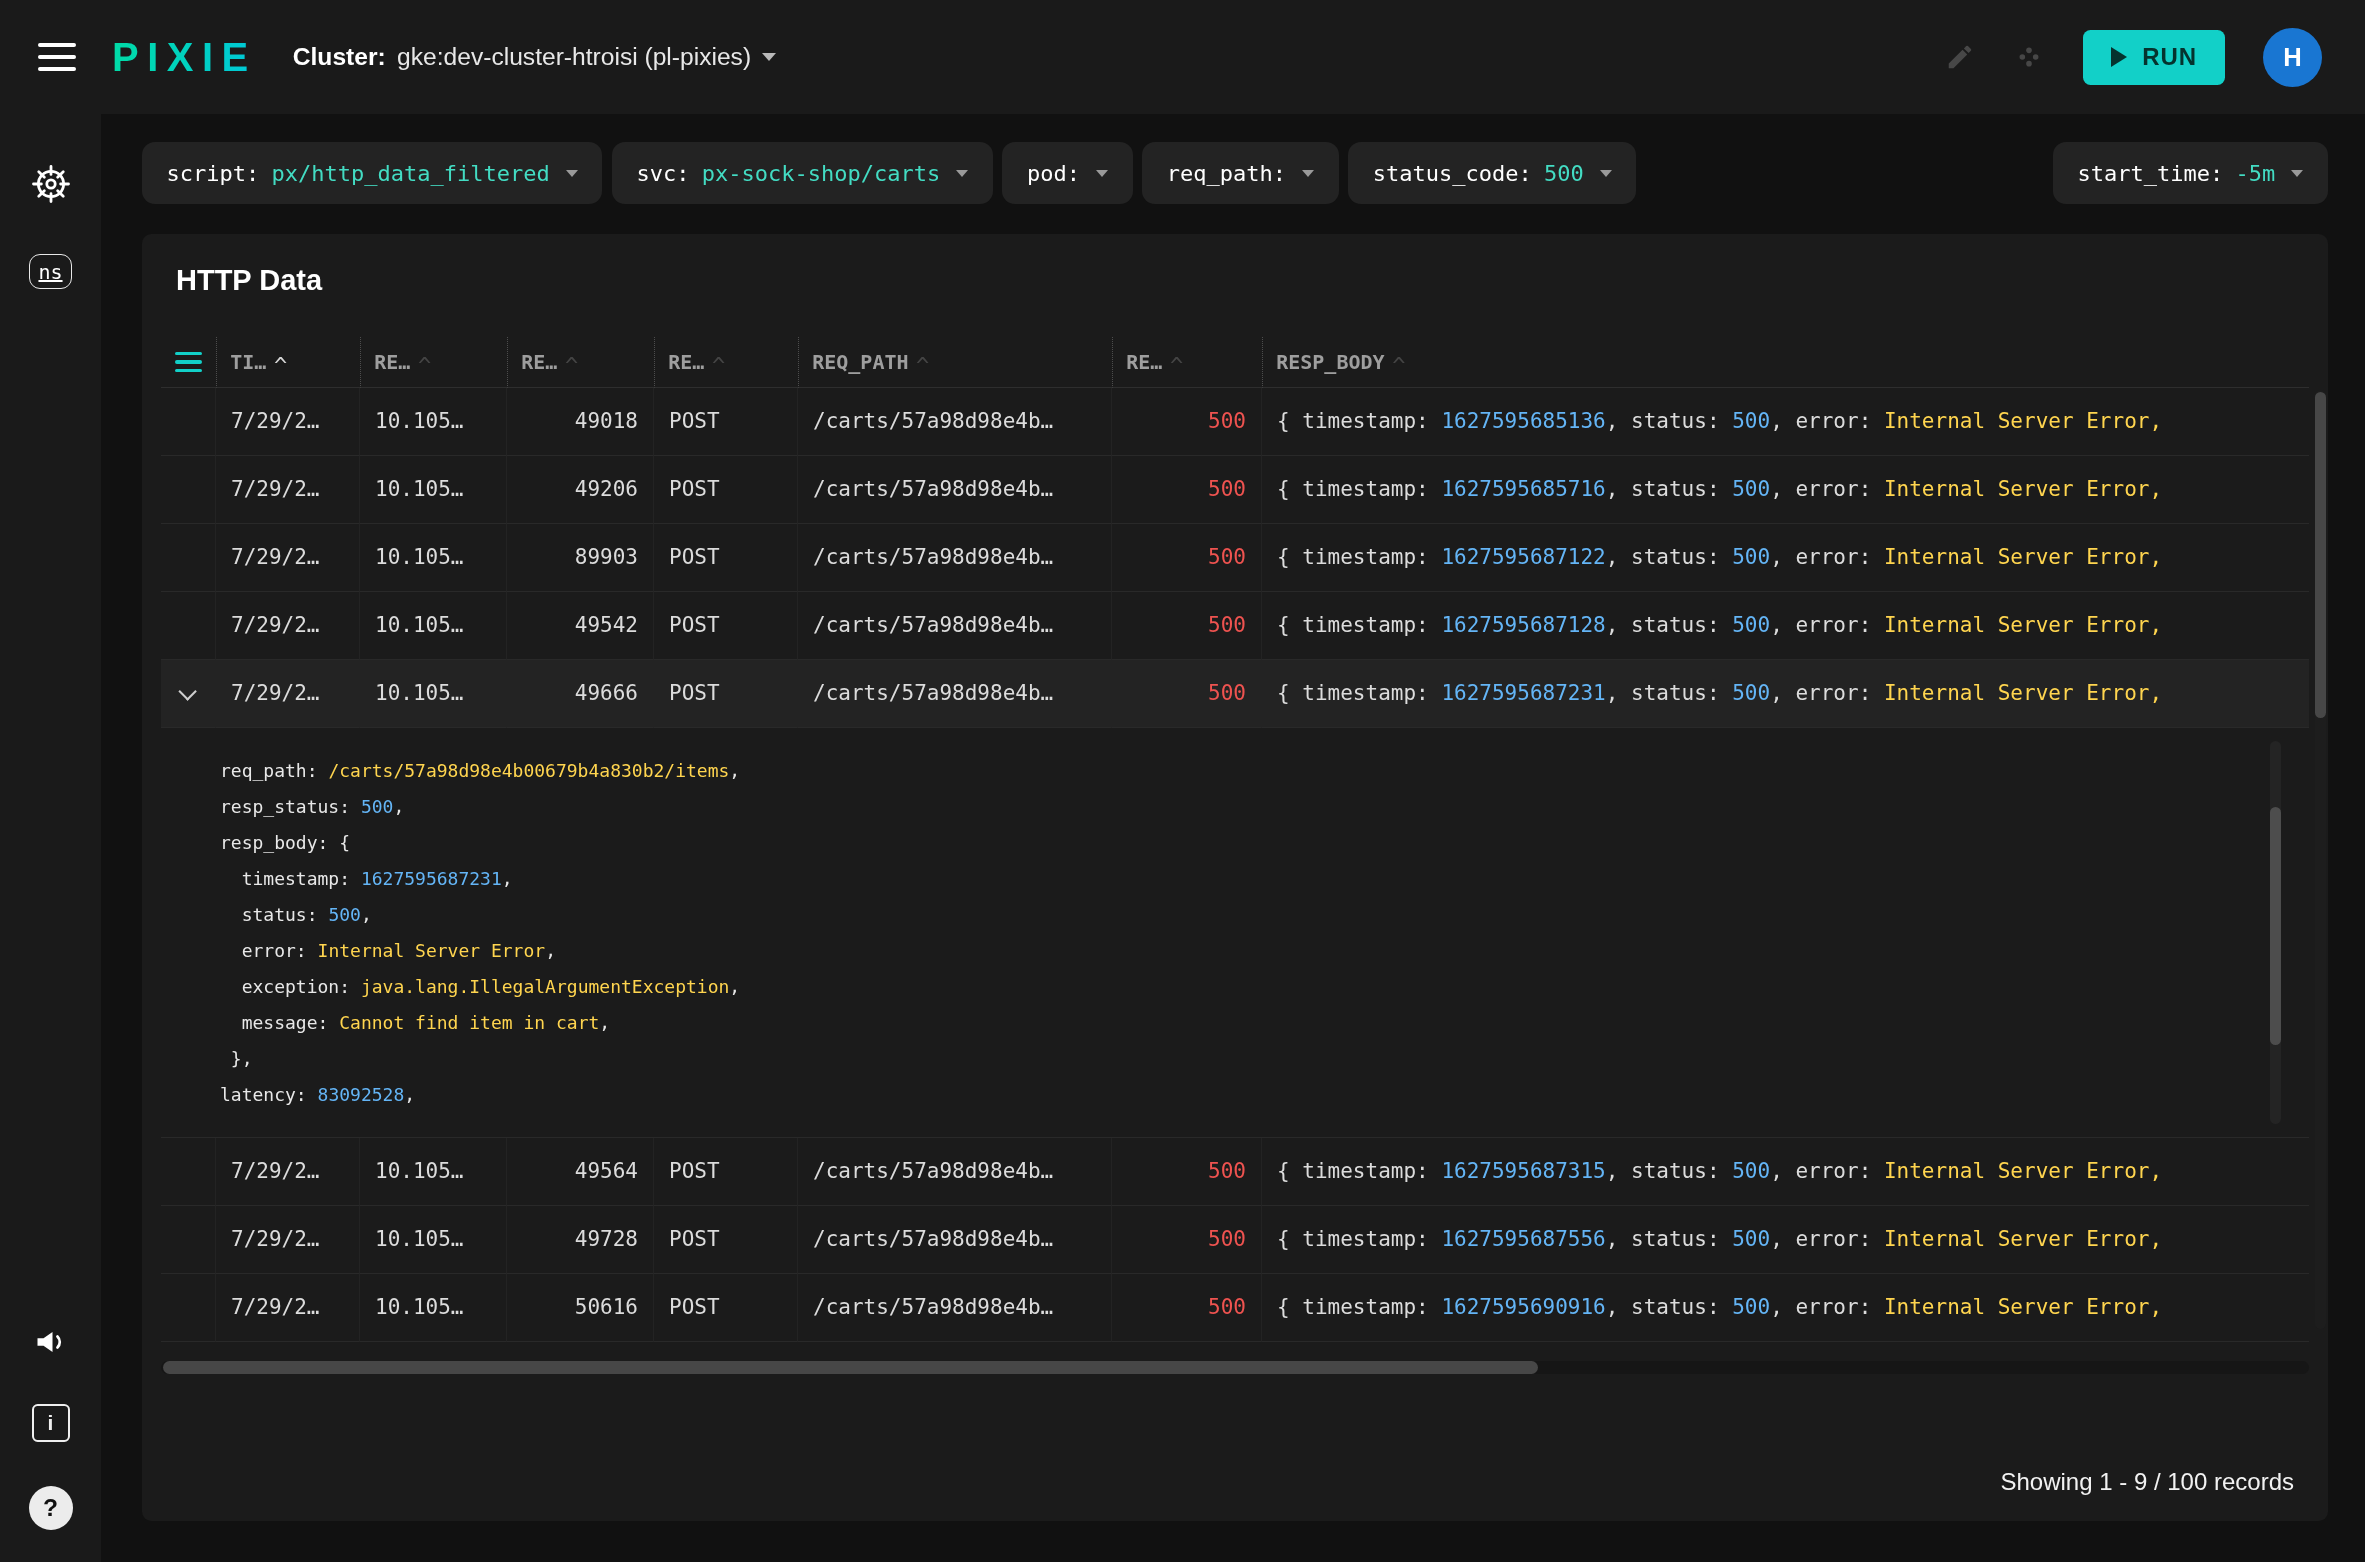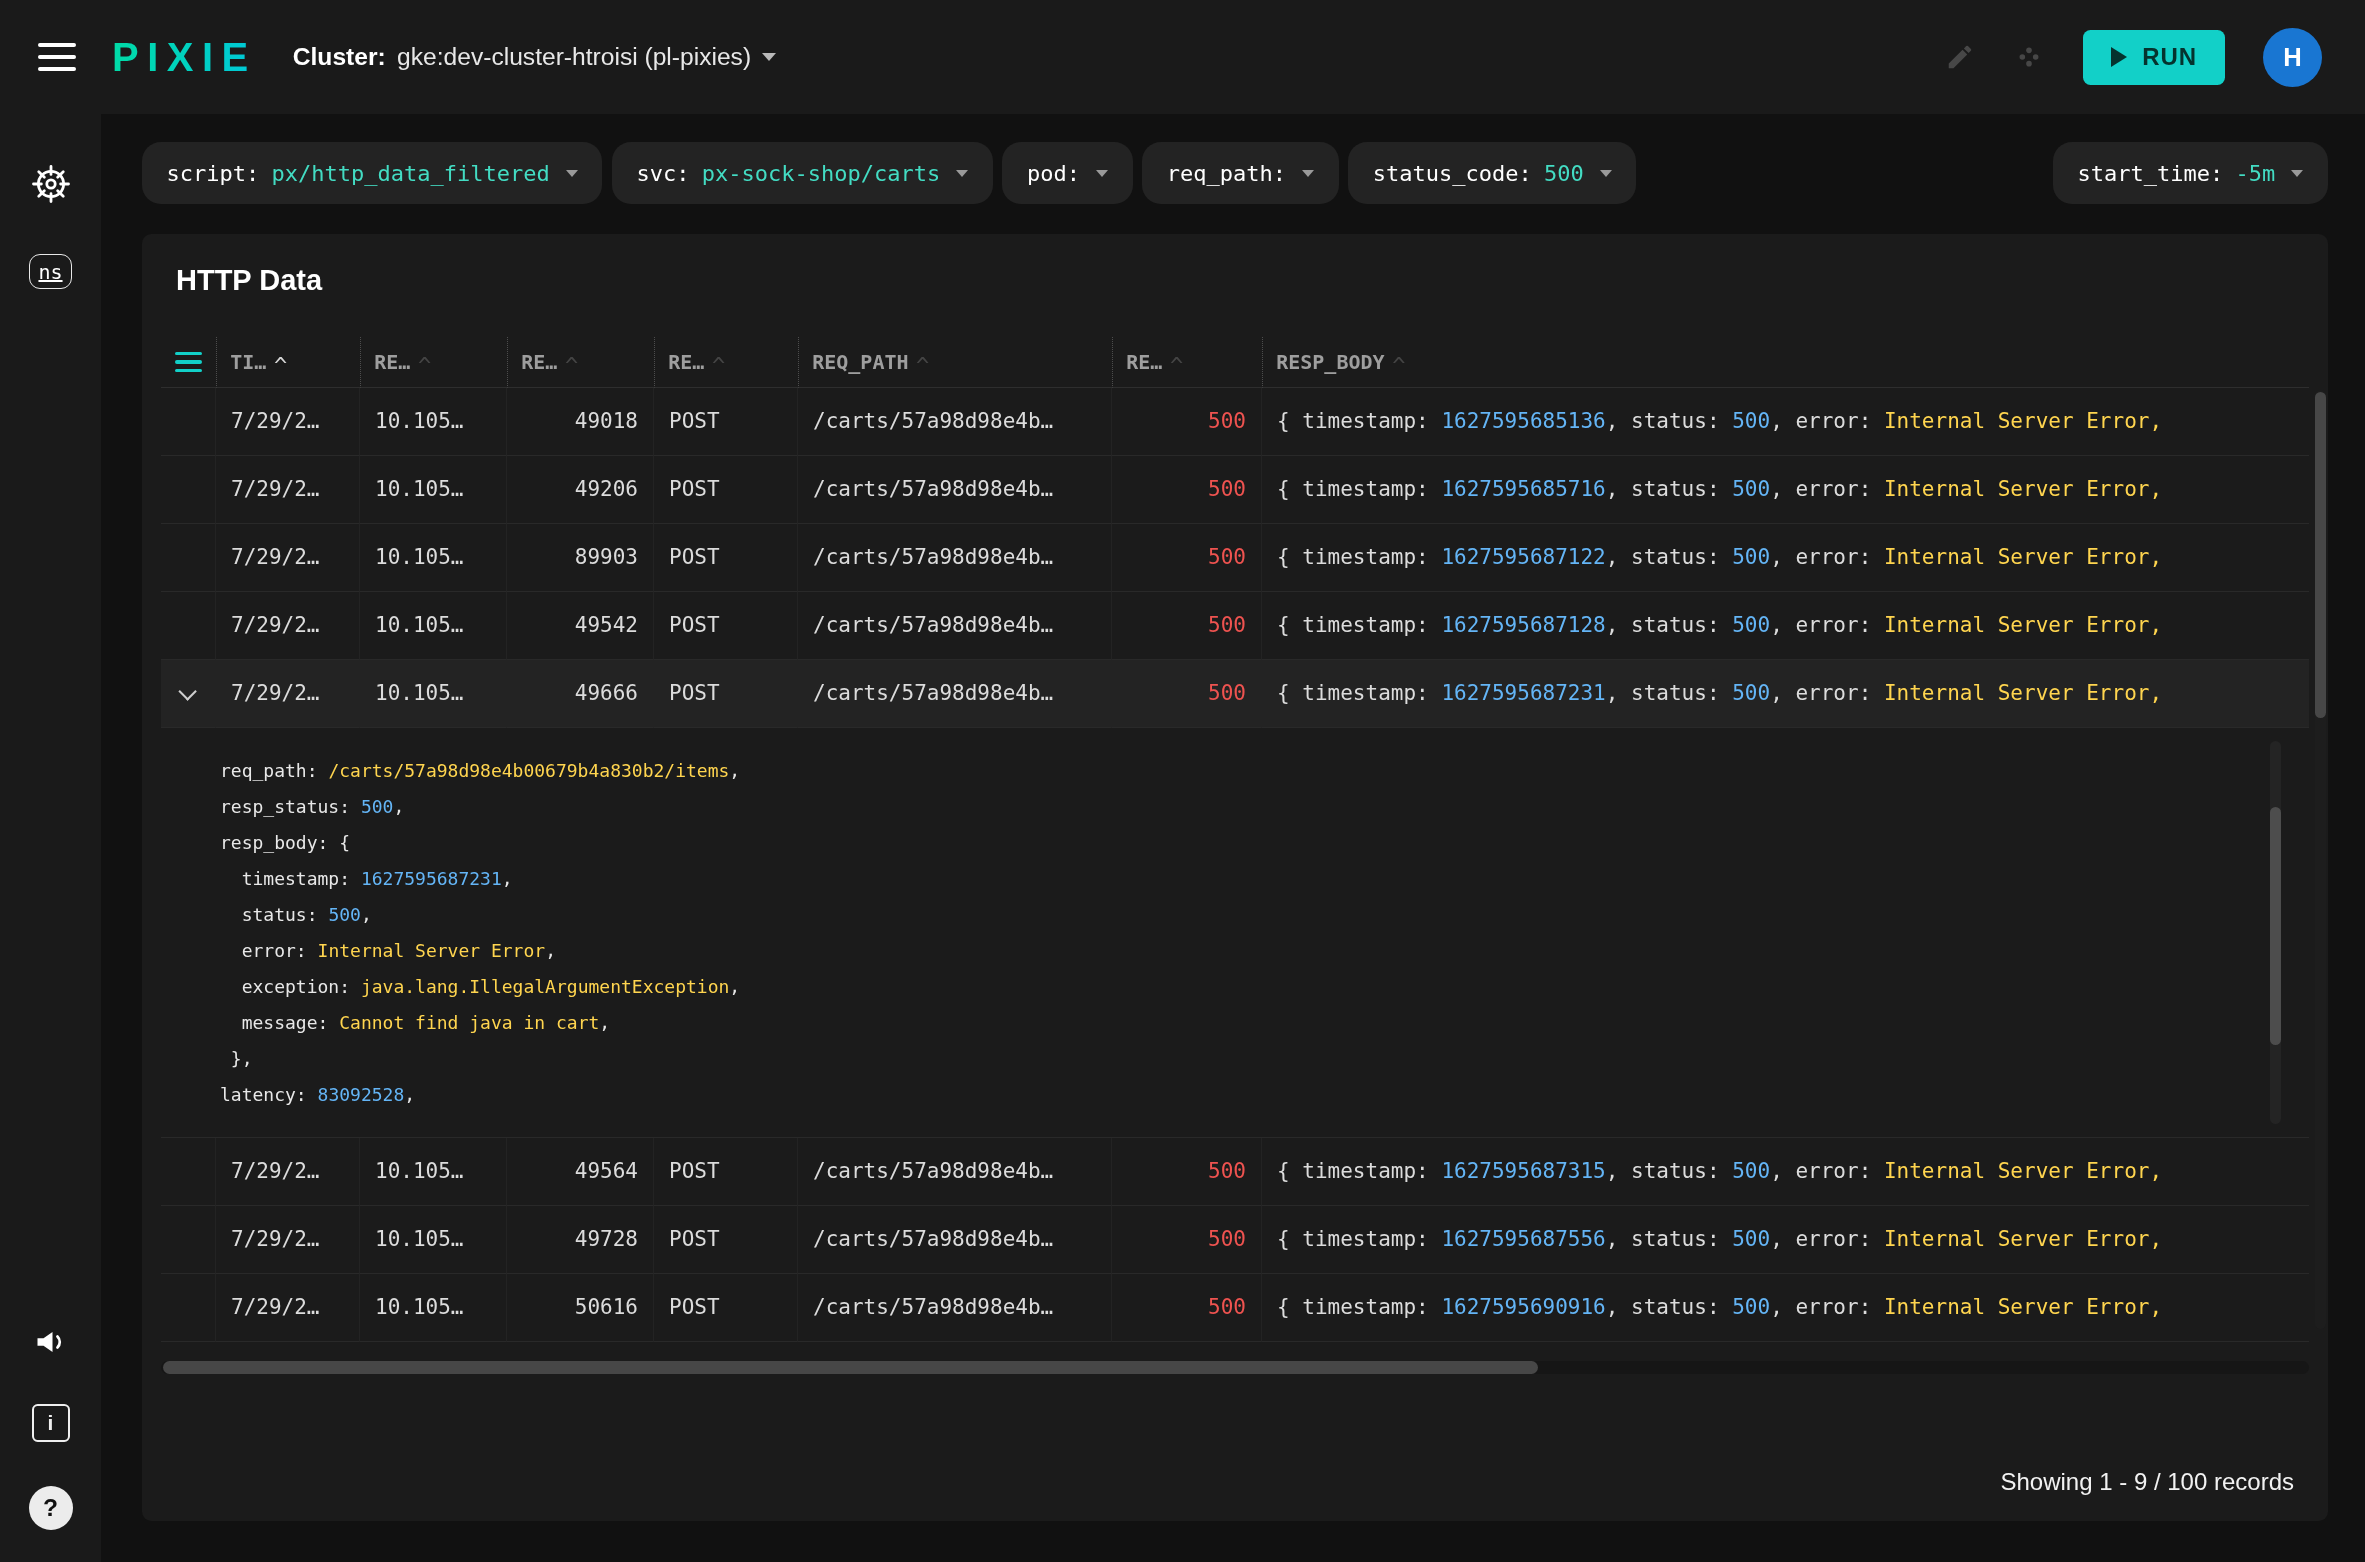--- a/index.html
+++ b/index.html
@@ -45,21 +45,21 @@
   .sidebar-bottom { margin-top: auto; display: flex; flex-direction: column; align-items: center; gap: 44px; }
   .info-box { width: 38px; height: 38px; border: 2.4px solid #efefef; border-radius: 5.7px; display: flex; align-items: center; justify-content: center; font-size: 21px; font-weight: 700; color: #efefef; cursor: pointer; }
   .help-circle { width: 44px; height: 44px; border-radius: 50%; background: #ececec; color: #121212; display: flex; align-items: center; justify-content: center; font-size: 24.6px; font-weight: 700; cursor: pointer; }
 
   
   .content { grid-row: 2; grid-column: 2; background: #111; display: flex; flex-direction: column; padding: 28px 38px 0 41px; min-width: 0; }
 
   .toolbar { display: flex; align-items: center; margin-bottom: 30px; }
   .pills { display: flex; gap: 9.5px; }
   .pill {
-    display: flex; align-items: center; height: 62px; background: #232323; border-radius: 19px;
+    display: flex; align-items: center; height: 62px; background: #232323; border-radius: 13px;
     padding: 0 24.6px; gap: 12.3px; font-family: "DejaVu Sans Mono", "Liberation Mono", monospace; font-size: 22px; cursor: pointer;
   }
   .pill-label { color: #ffffff; }
   .pill-value { color: var(--accent-text, #43dcc3); }
   .pill-value:empty { display: none; }
   .pill .caret { border-left-width: 6.6px; border-right-width: 6.6px; border-top: 7.6px solid #9a9a9a; margin-left: 3.8px; }
   .start-pill { margin-left: auto; }
 
   
   .panel { background: #1b1b1b; border-radius: 9.5px; flex: 1; margin-bottom: 41px; display: flex; flex-direction: column; padding: 30px 0 19px; min-height: 0; }
@@ -312,21 +312,21 @@
 
   <div class="detail">
     <div class="detail-lines">
                 <div class="dline"><span>req_path: </span><span class="str">/carts/57a98d98e4b00679b4a830b2/items</span><span>,</span></div>
                 <div class="dline"><span>resp_status: </span><span class="num">500</span><span>,</span></div>
                 <div class="dline"><span>resp_body: {</span></div>
                 <div class="dline"><span>  timestamp: </span><span class="num">1627595687231</span><span>,</span></div>
                 <div class="dline"><span>  status: </span><span class="num">500</span><span>,</span></div>
                 <div class="dline"><span>  error: </span><span class="str">Internal Server Error</span><span>,</span></div>
                 <div class="dline"><span>  exception: </span><span class="str">java.lang.IllegalArgumentException</span><span>,</span></div>
-                <div class="dline"><span>  message: </span><span class="str">Cannot find java in cart</span><span>,</span></div>
+                <div class="dline"><span>  message: </span><span class="str">Cannot find item in cart</span><span>,</span></div>
                 <div class="dline"><span> },</span></div>
                 <div class="dline"><span>latency: </span><span class="num">83092528</span><span>,</span></div>
               </div>
     <div class="detail-track"></div>
     <div class="detail-thumb"></div>
   </div>
 
   <div class="trow">
     <div class="td td-exp"></div>
     <div class="td td-time">7/29/2…</div>

